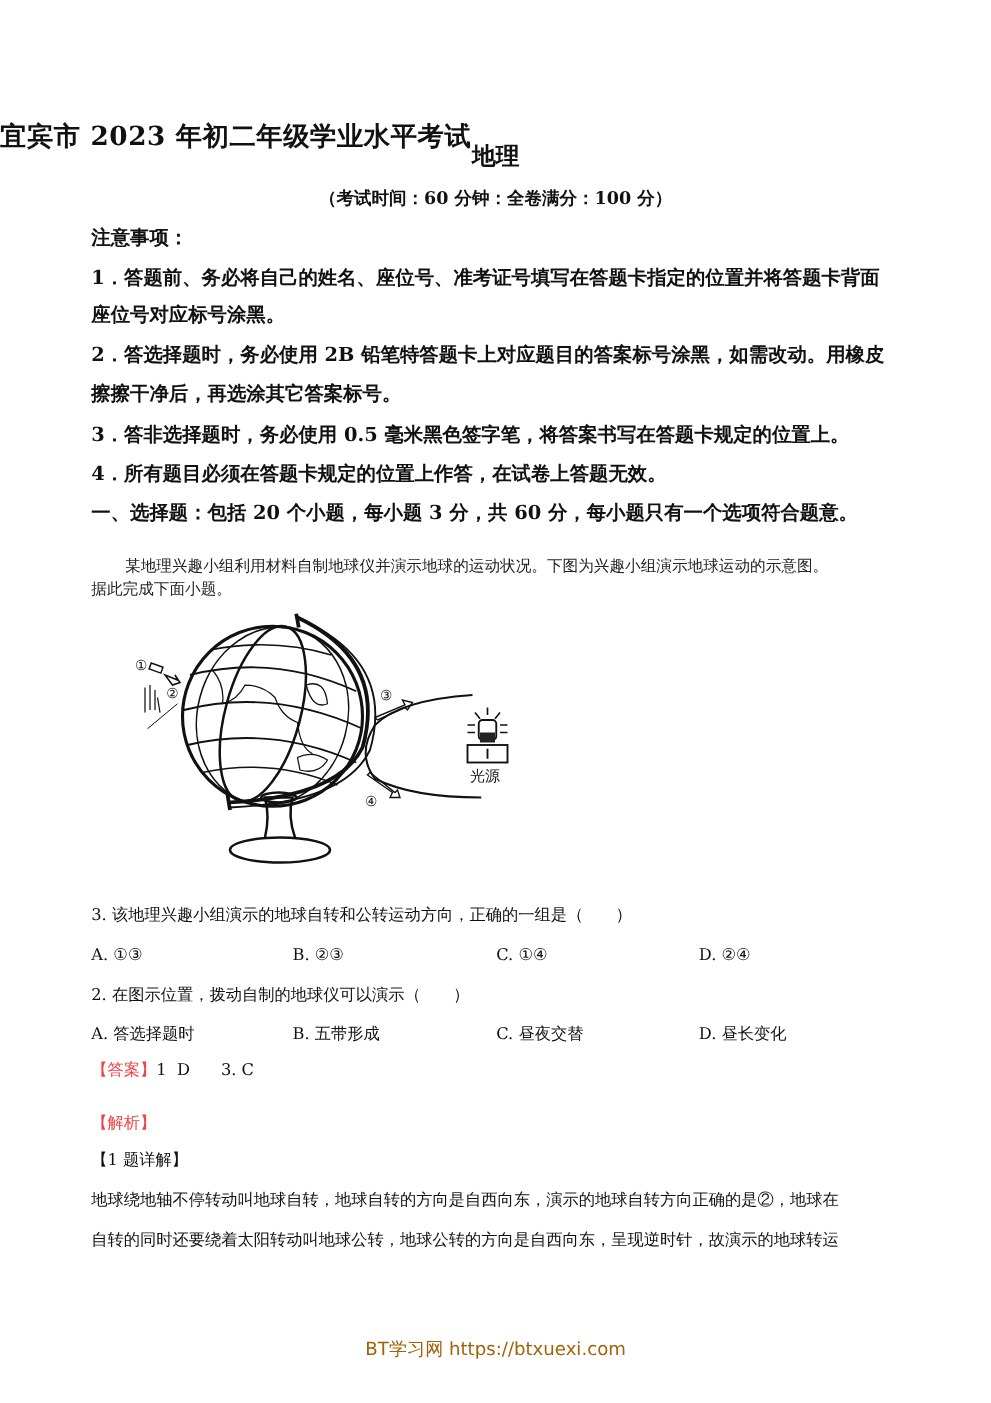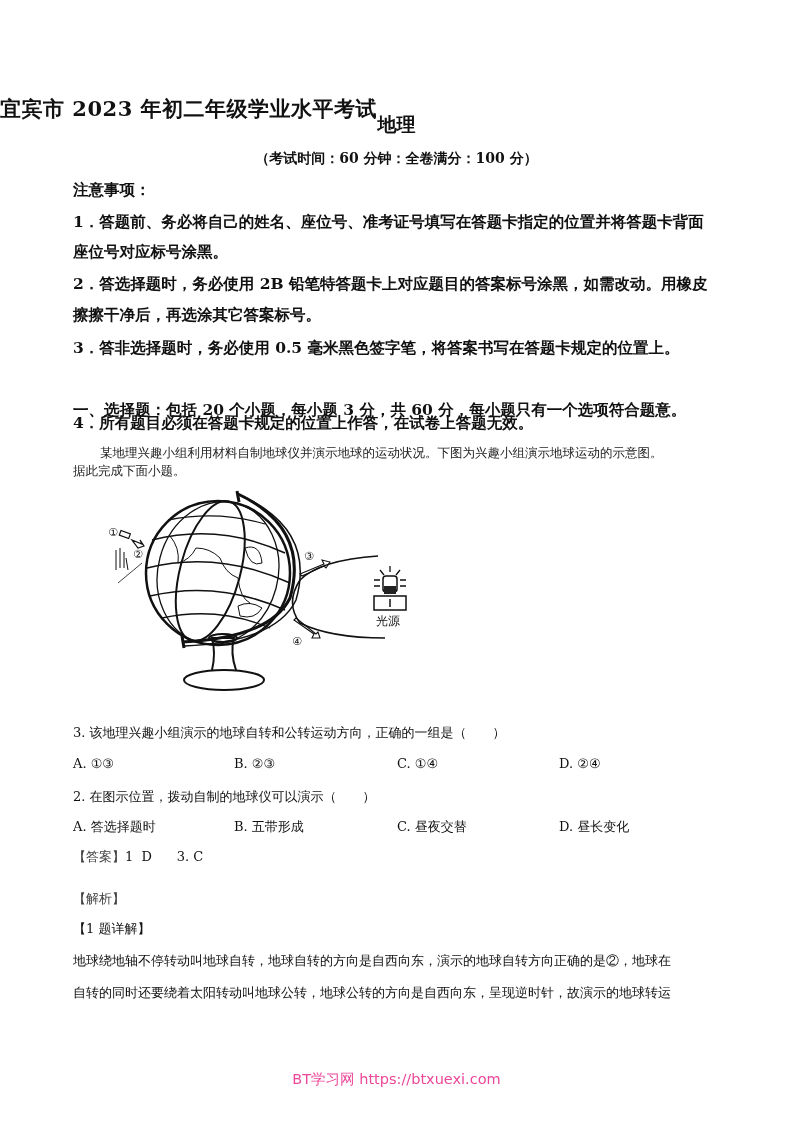--- a/index.html
+++ b/index.html
@@ -5,38 +5,38 @@
   html, body { margin: 0; padding: 0; background: #ffffff; }
   body { width: 793px; height: 1122px; position: relative; overflow: hidden; color: #111; font-family: "DejaVu Serif", "Liberation Serif", serif; }
   .abs { position: absolute; }
   .title { left: 0; width: 793px; font-weight: bold; font-size: 21px; top: 96px; letter-spacing: 0.5px; }
   .subject { left: 0; width: 793px; text-align: center; font-weight: bold; font-size: 19px; top: 113px; }
   .meta { left: 0; width: 793px; text-align: center; font-weight: bold; font-size: 14px; top: 150px; }
   .bold-line { left: 73px; width: 650px; font-weight: bold; font-size: 15.5px; line-height: 20px; }
   .normal-line { left: 73px; width: 660px; font-size: 13px; line-height: 18px; }
   .intro { font-size: 12.5px; color: #222; }
   .opt { font-size: 13px; }
-  .tag { color: #404040; }
-  .footer { left: 0; width: 793px; text-align: center; top: 1070px; font-family: "DejaVu Sans", "Liberation Sans", sans-serif; font-size: 14.5px; color: #ec4899; }
+  .tag { color: #ef4444; }
+  .footer { left: 0; width: 793px; text-align: center; top: 1070px; font-family: "DejaVu Sans", "Liberation Sans", sans-serif; font-size: 14.5px; color: #a16207; }
   svg { display: block; }
 </style>
 </head>
 <body>
 
 <div class="abs title" style="top:95px;">宜宾市 2023 年初二年级学业水平考试</div>
 <div class="abs subject" style="top:112px;">地理</div>
 <div class="abs meta" style="top:150px;">（考试时间：60 分钟：全卷满分：100 分）</div>
 
 <div class="abs bold-line" style="top:180px;">注意事项：</div>
 <div class="abs bold-line" style="top:212px;">1．答题前、务必将自己的姓名、座位号、准考证号填写在答题卡指定的位置并将答题卡背面</div>
 <div class="abs bold-line" style="top:242px;">座位号对应标号涂黑。</div>
 <div class="abs bold-line" style="top:274px;">2．答选择题时，务必使用 2B 铅笔特答题卡上对应题目的答案标号涂黑，如需改动。用橡皮</div>
 <div class="abs bold-line" style="top:305px;">擦擦干净后，再选涂其它答案标号。</div>
 <div class="abs bold-line" style="top:338px;">3．答非选择题时，务必使用 0.5 毫米黑色签字笔，将答案书写在答题卡规定的位置上。</div>
-<div class="abs bold-line" style="top:369px;margin-top:44px;">4．所有题目必须在答题卡规定的位置上作答，在试卷上答题无效。</div>
+<div class="abs bold-line" style="top:369px;">4．所有题目必须在答题卡规定的位置上作答，在试卷上答题无效。</div>
 <div class="abs bold-line" style="top:400px;">一、选择题：包括 20 个小题，每小题 3 分，共 60 分，每小题只有一个选项符合题意。</div>
 
 <div class="abs normal-line intro" style="top:432px; left:100px; width:640px;margin-top:12px;">某地理兴趣小组利用材料自制地球仪并演示地球的运动状况。下图为兴趣小组演示地球运动的示意图。</div>
 <div class="abs normal-line intro" style="top:462px;">据此完成下面小题。</div>
 
 <div class="abs" style="left:100px; top:488px; width:330px; height:210px;">
   <svg width="330" height="210" viewBox="0 0 330 210">
 
     <g fill="none" stroke="#111" stroke-width="2">
       <ellipse cx="124" cy="192" rx="40" ry="10"></ellipse>

